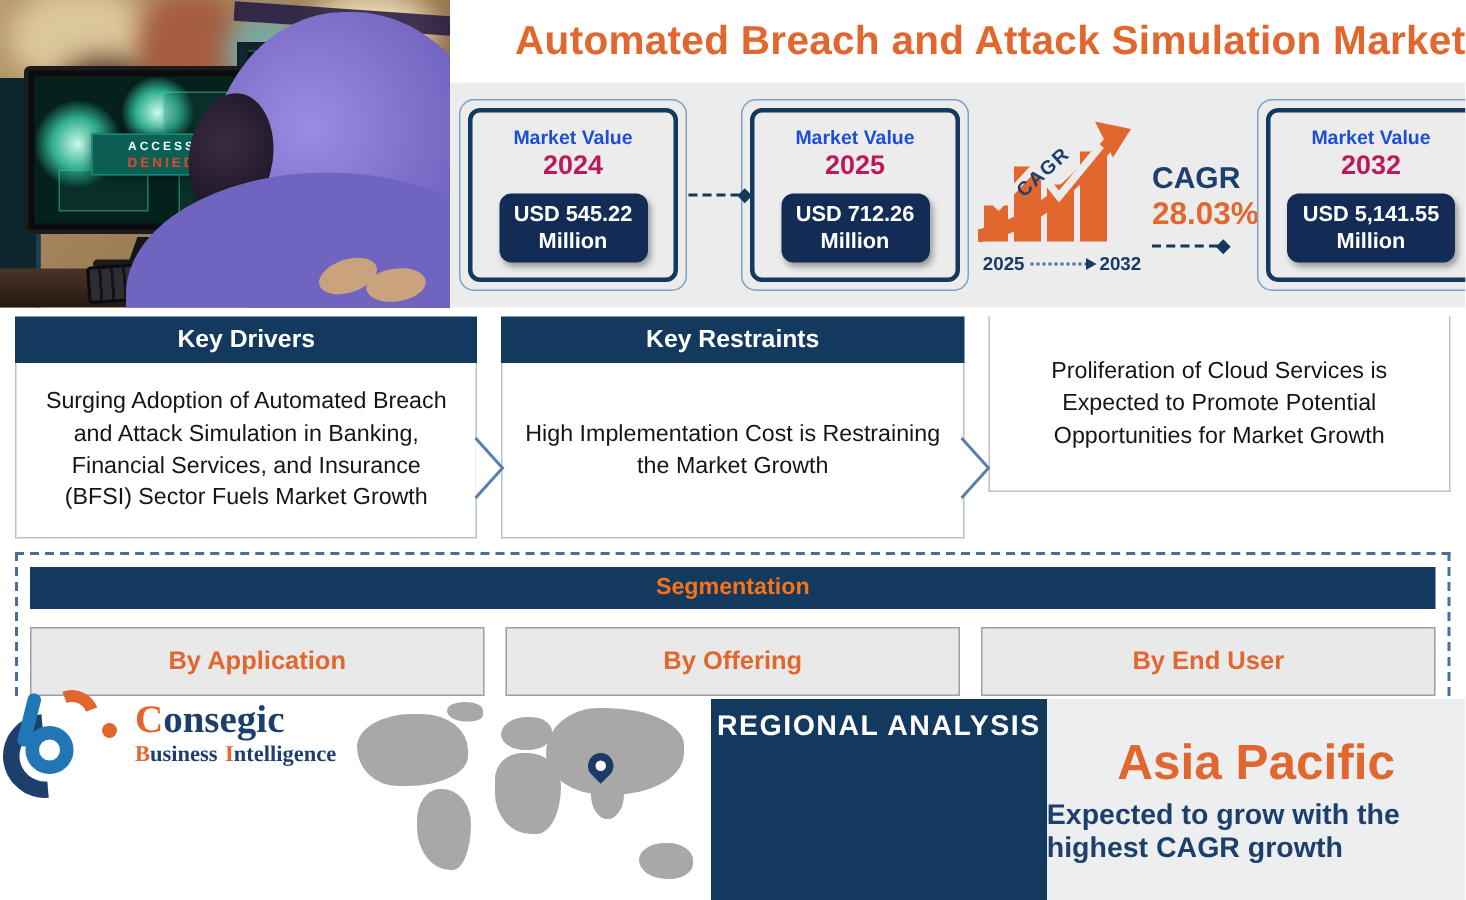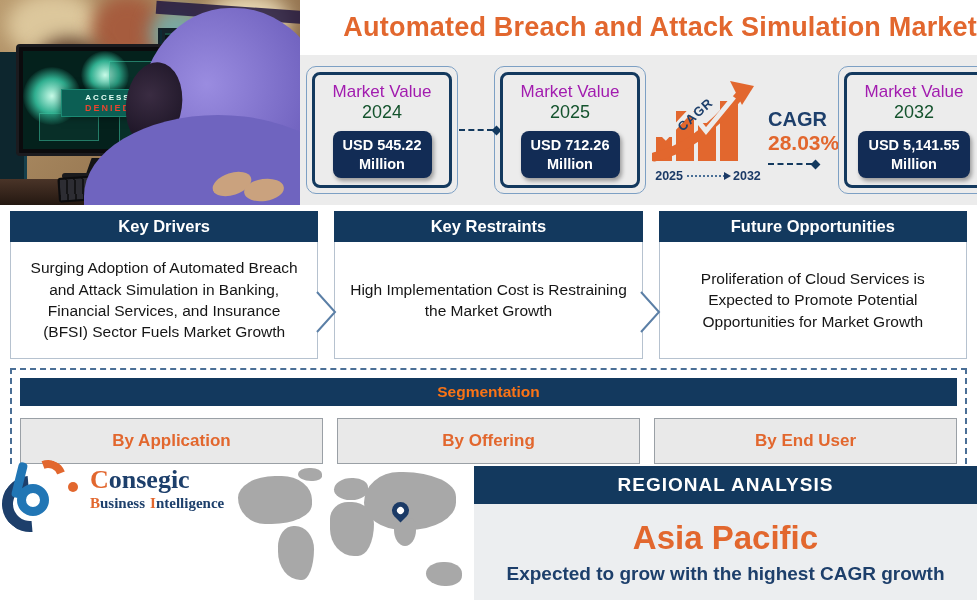--- a/index.html
+++ b/index.html
@@ -49,22 +49,22 @@
   .h1 { left:212px; bottom:10px; transform:rotate(-18deg); }
   .h2 { left:244px; bottom:4px; transform:rotate(-8deg); }
 
   .top-right { width:677px; display:flex; flex-direction:column; }
   .title-bar { height:55px; display:flex; align-items:center; justify-content:flex-end; background:#fff; }
   .main-title { color:#e2672e; font-size:27px; font-weight:bold; letter-spacing:.2px; white-space:nowrap; }
   .band { height:150px; background:#ececec; display:flex; align-items:center; padding:0 6px; }
 
   .mv-box { width:152px; height:128px; background:#ececec; border:1.5px solid #7da0c4; border-radius:10px; padding:5px; flex:none; }
   .mv-inner { width:100%; height:100%; border:3px solid #13395e; border-radius:8px; display:flex; flex-direction:column; align-items:center; justify-content:center; padding:4px; }
-  .mv-label { color:#a21caf; font-size:17px; font-weight:normal; line-height:1.15; }
-  .mv-year { color:#14532d; font-size:18px; font-weight:normal; line-height:1.15; }
+  .mv-label { color:#1d4ed8; font-size:13px; font-weight:bold; line-height:1.15; }
+  .mv-year { color:#be185d; font-size:18px; font-weight:bold; line-height:1.15; }
   .mv-pill { margin-top:9px; background:#122c55; border-radius:8px; color:#fff; font-weight:bold; font-size:14.5px; line-height:1.25;
              padding:5px 10px; text-align:center; box-shadow:2px 3px 4px rgba(0,0,0,.35); }
 
   .dash-link { flex:none; width:34px; margin:0 1px; position:relative; border-top:2px dashed #13395e; align-self:center; }
   .dash-link .diamond { position:absolute; right:-7px; top:-4.5px; width:7px; height:7px; background:#13395e; transform:rotate(45deg); }
 
   .cagr-zone { flex:none; width:182px; display:flex; align-items:flex-end; margin-left:6px; margin-right:4px; }
   .cagr-chart { position:relative; width:112px; height:106px; flex:none; }
   .cagr-rot-label { position:absolute; left:22px; top:30px; transform:rotate(-42deg); color:#1d3f6b; font-weight:bold; font-size:13px; letter-spacing:1px; }
   .years-row { position:absolute; left:0; bottom:0; width:112px; display:flex; align-items:center; justify-content:center; gap:4px; }
@@ -117,21 +117,21 @@
   .sa  { left:46px; top:60px; width:36px; height:54px; border-radius:45% 55% 35% 65%/40% 45% 60% 55%; }
   .eu  { left:102px;top:12px; width:34px; height:22px; border-radius:55% 45% 50% 50%; }
   .af  { left:98px; top:36px; width:44px; height:54px; border-radius:45% 55% 40% 60%/35% 45% 65% 55%; }
   .as  { left:132px;top:6px;  width:92px; height:58px; border-radius:40% 60% 55% 45%/55% 45% 50% 50%; }
   .ind { left:162px;top:52px; width:22px; height:28px; border-radius:40% 40% 60% 60%/30% 30% 70% 70%; }
   .au  { left:194px;top:96px; width:36px; height:24px; border-radius:50% 50% 45% 55%; }
   .pin { position:absolute; left:160px; top:36px; width:17px; height:17px; background:#1b3a66;
          border-radius:50% 50% 50% 0; transform:rotate(-45deg); }
   .pin::after { content:""; position:absolute; left:5px; top:5px; width:7px; height:7px; background:#fff; border-radius:50%; }
 
-  .regional { flex:1; display:flex; flex-direction:column; }
+  .regional { flex:1; display:flex; }
   .regional-header { background:#13395e; color:#fff; font-weight:bold; font-size:19px; letter-spacing:1px; text-align:center; padding:8px 4px; }
   .regional-body { flex:1; background:#eceef0; display:flex; flex-direction:column; align-items:center; justify-content:center; gap:6px; }
   .region-name { color:#e2672e; font-size:33px; font-weight:bold; }
   .region-sub { color:#1d3f6b; font-size:19px; font-weight:bold; }
 </style>
 </head>
 <body>
 
 <div id="infographic">
 
@@ -249,21 +249,20 @@
   <div class="panels-row">
     <div class="panel">
       <div class="panel-header">Key Drivers</div>
       <div class="panel-body">Surging Adoption of Automated Breach and Attack Simulation in Banking, Financial Services, and Insurance (BFSI) Sector Fuels Market Growth</div>
     </div>
     <div class="panel">
       <div class="panel-header">Key Restraints</div>
       <div class="panel-body">High Implementation Cost is Restraining the Market Growth</div>
     </div>
     <div class="panel">
-      <div class="panel-header">Future Opportunities</div>
       <div class="panel-body">Proliferation of Cloud Services is Expected to Promote Potential Opportunities for Market Growth</div>
     </div>
     <svg class="chev chev-1" width="26" height="46">
       <polyline points="3,3 21,23 3,43" fill="#ffffff" stroke="#5b7fa6" stroke-width="2"></polyline>
     </svg>
     <svg class="chev chev-2" width="26" height="46">
       <polyline points="3,3 21,23 3,43" fill="#ffffff" stroke="#5b7fa6" stroke-width="2"></polyline>
     </svg>
   </div>
 

